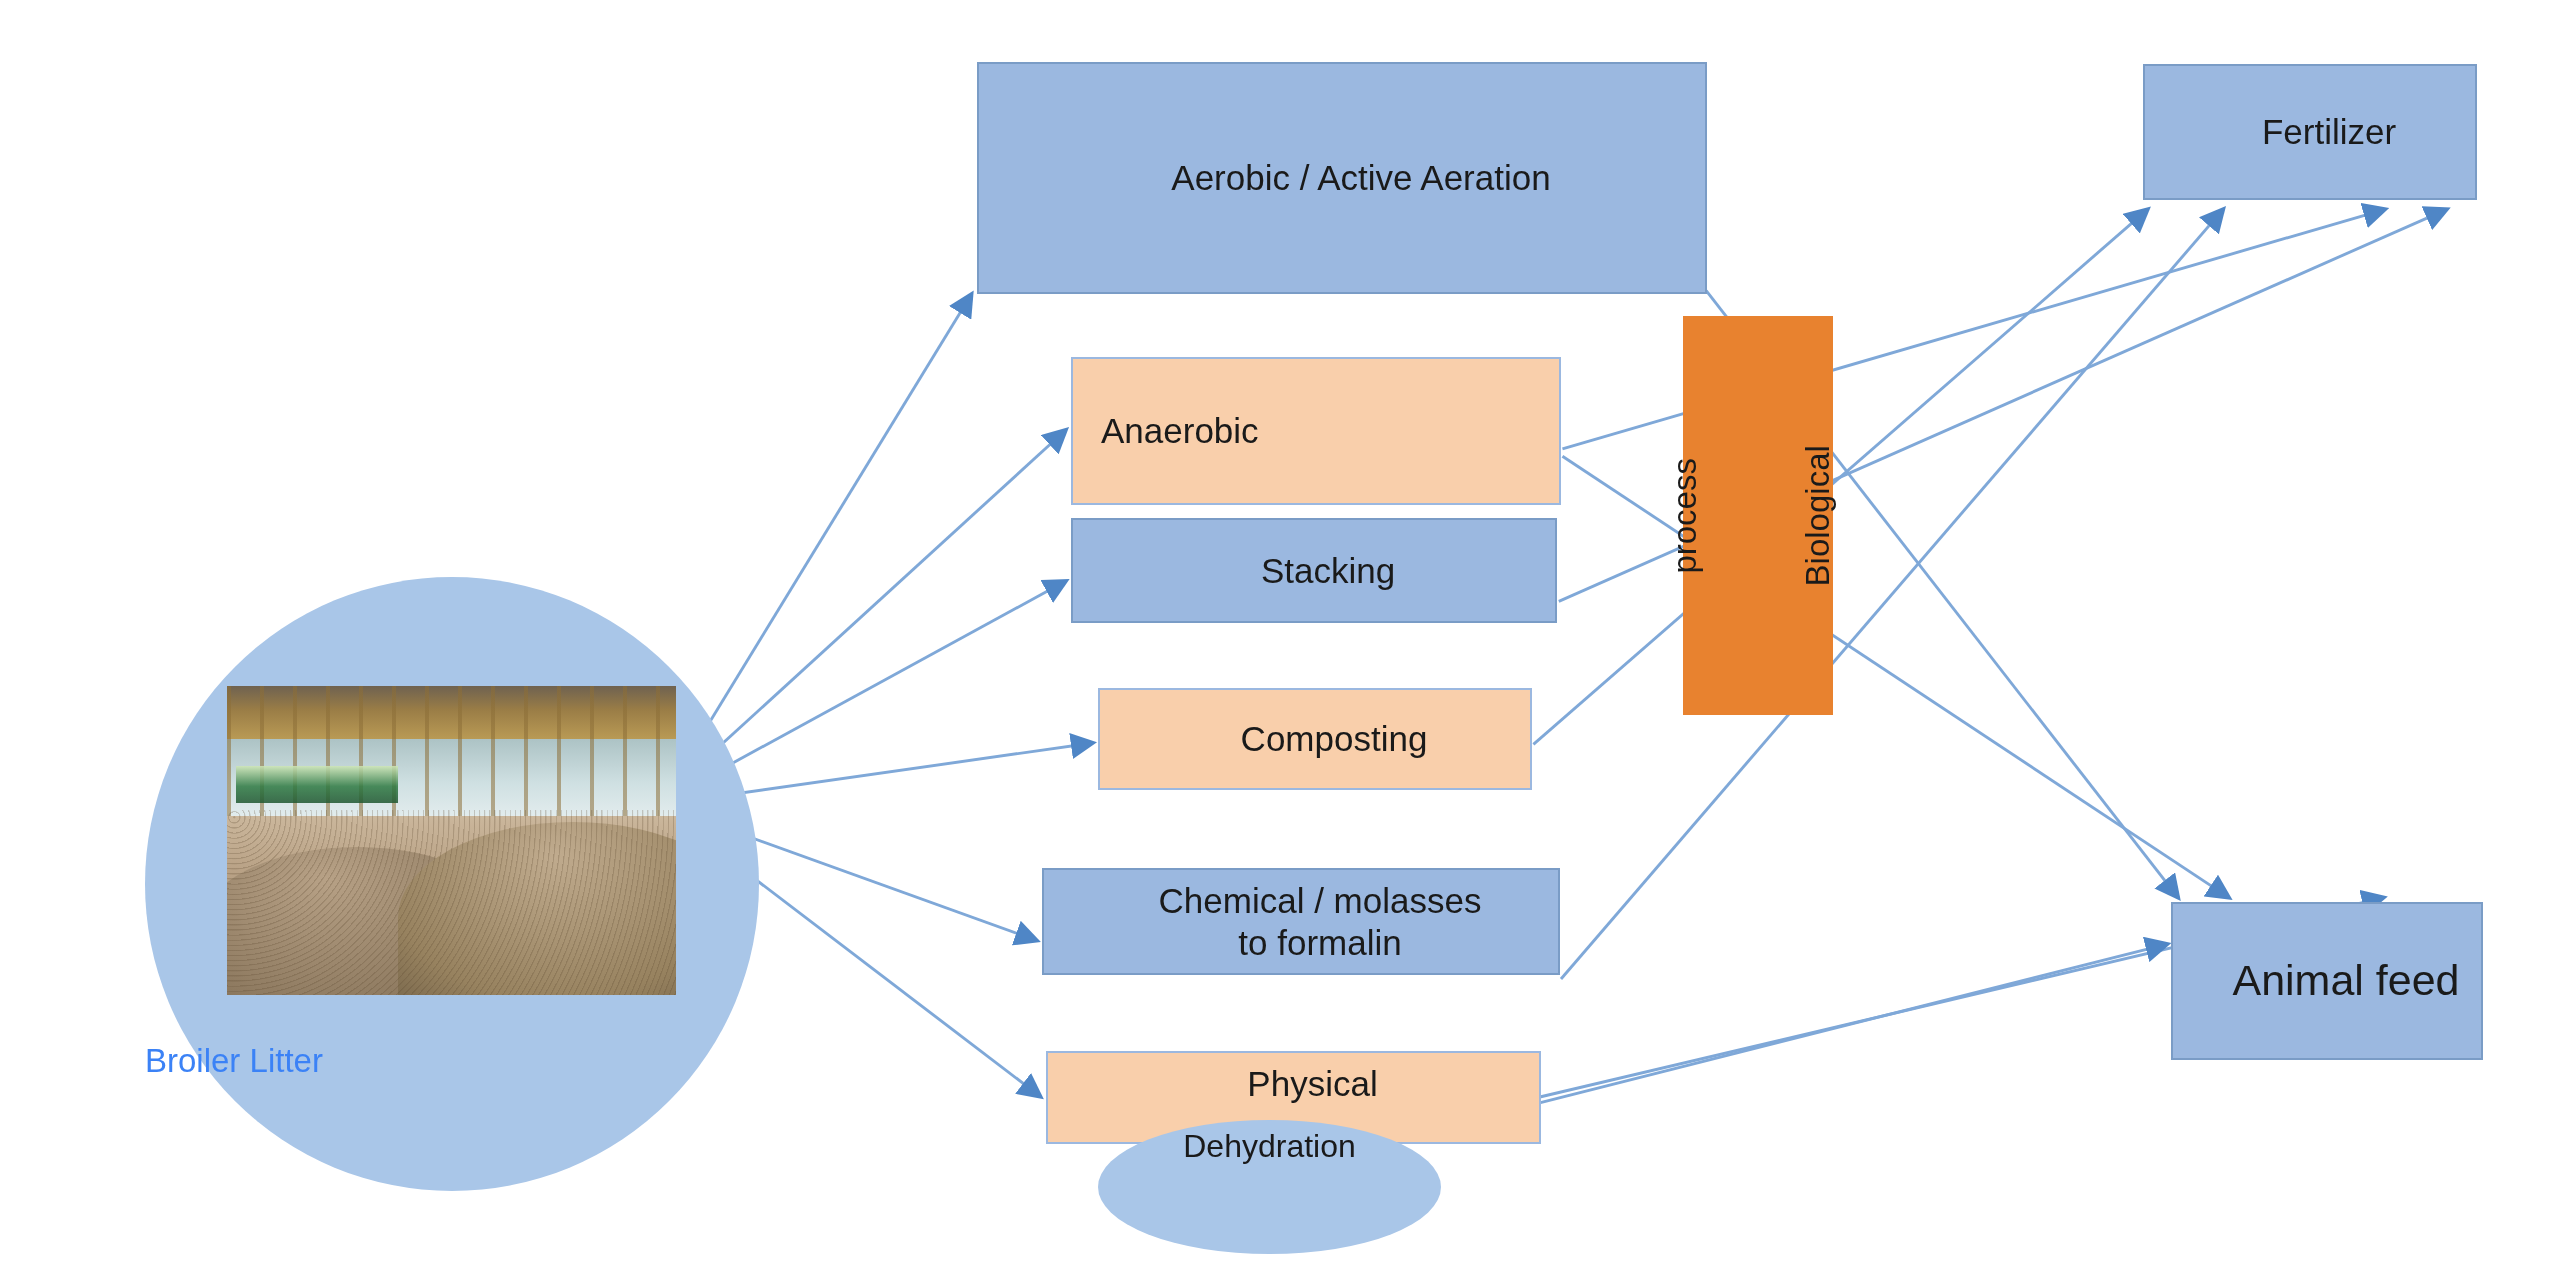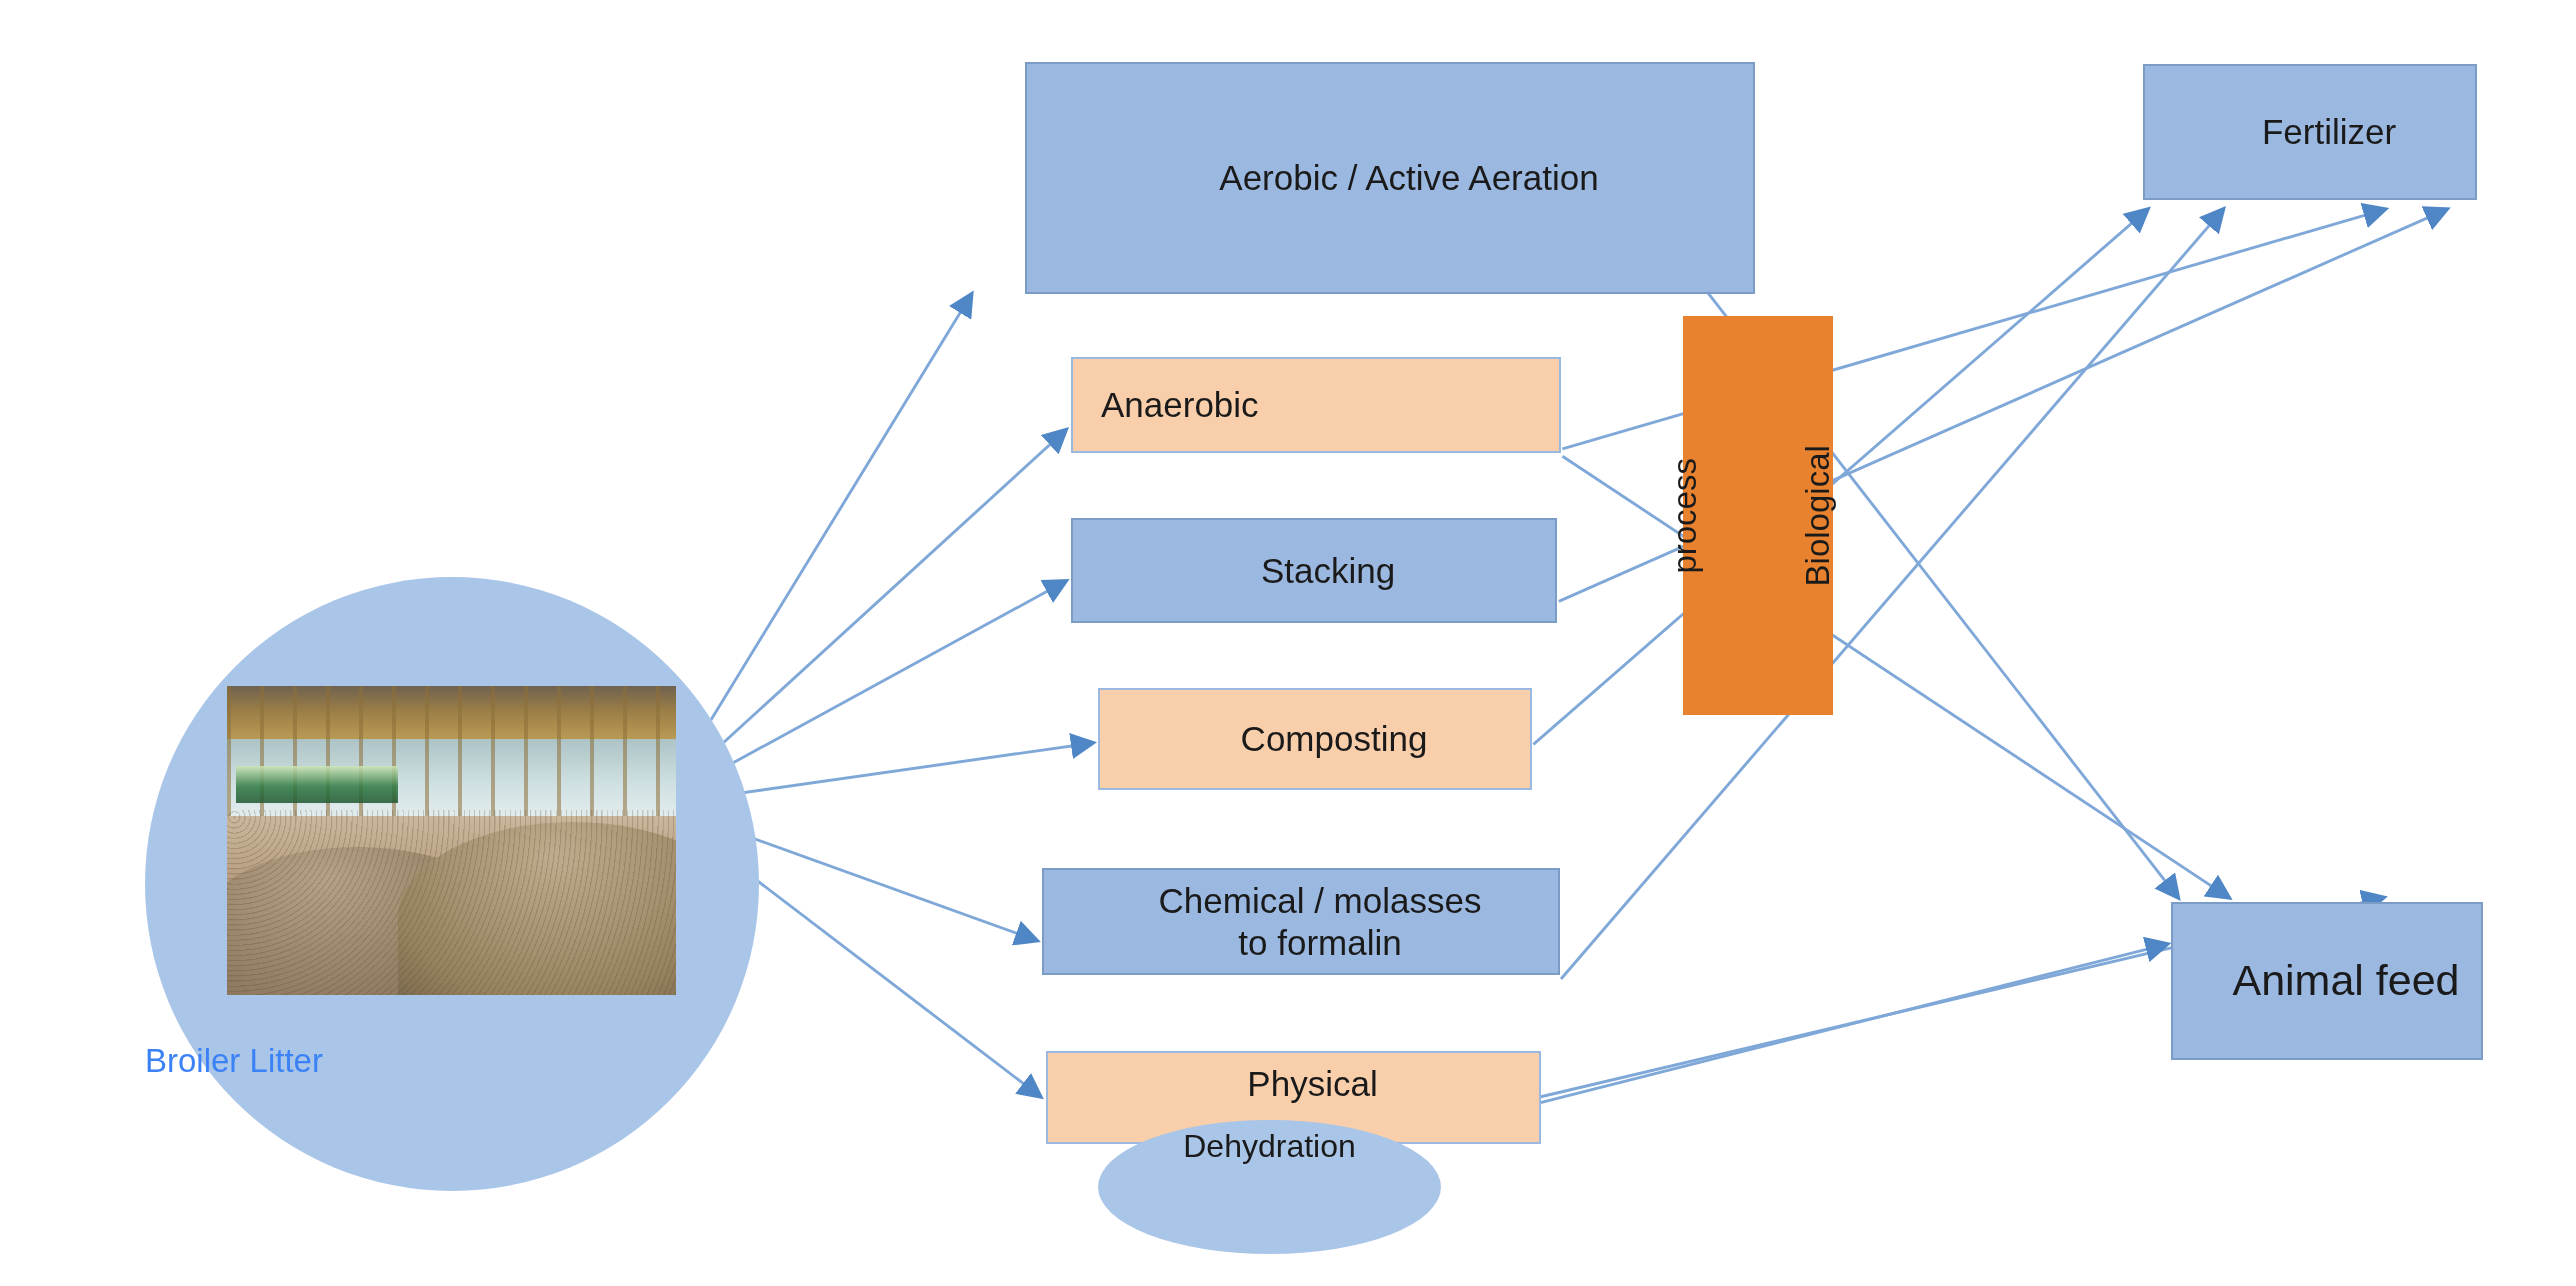--- a/index.html
+++ b/index.html
@@ -78,25 +78,25 @@
     <div class="photo-roof"></div>
     <div class="photo-beams"></div>
     <div class="photo-green"></div>
     <div class="photo-floor"></div>
     <div class="photo-pile1"></div>
     <div class="photo-pile2"></div>
     <div class="photo-grain"></div>
   </div>
   <div id="source-label" style="left:145px;top:1042px;width:614px;font-size:33px;">Broiler Litter</div>
 
-  <div class="node rect blue" style="left:977px;top:62px;width:730px;height:232px;font-size:35px;margin-left:48px;">
+  <div class="node rect blue" style="left:977px;top:62px;width:730px;height:232px;font-size:35px;">
     <span>Aerobic / Active Aeration</span>
   </div>
 
-  <div class="node rect peach" style="left:1071px;top:357px;width:490px;height:96px;font-size:35px;justify-content:flex-start;padding-left:28px;">
+  <div class="node rect peach" style="left:1071px;top:357px;width:490px;height:148px;font-size:35px;justify-content:flex-start;padding-left:28px;">
     <span>Anaerobic</span>
   </div>
 
   <div class="node rect blue" style="left:1071px;top:518px;width:486px;height:105px;font-size:35px;justify-content:center;padding-left:28px;">
     <span>Stacking</span>
   </div>
 
   <div class="node rect peach" style="left:1098px;top:688px;width:434px;height:102px;font-size:35px;">
     <span>Composting</span>
   </div>

